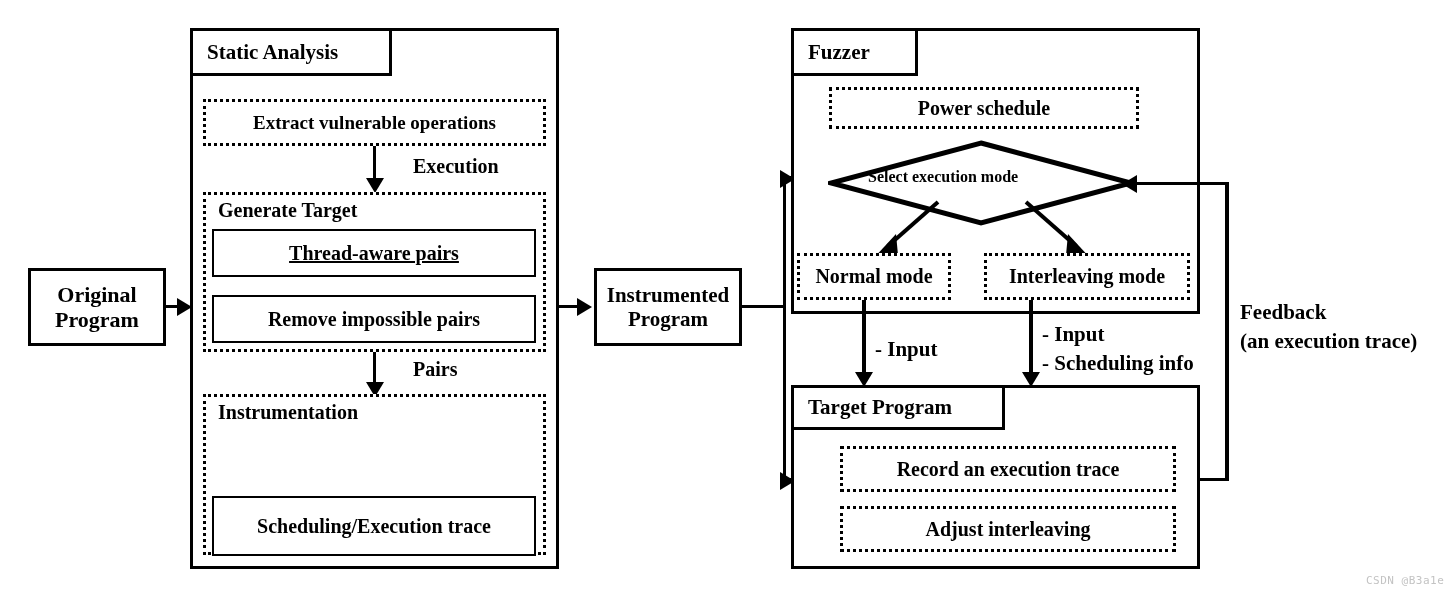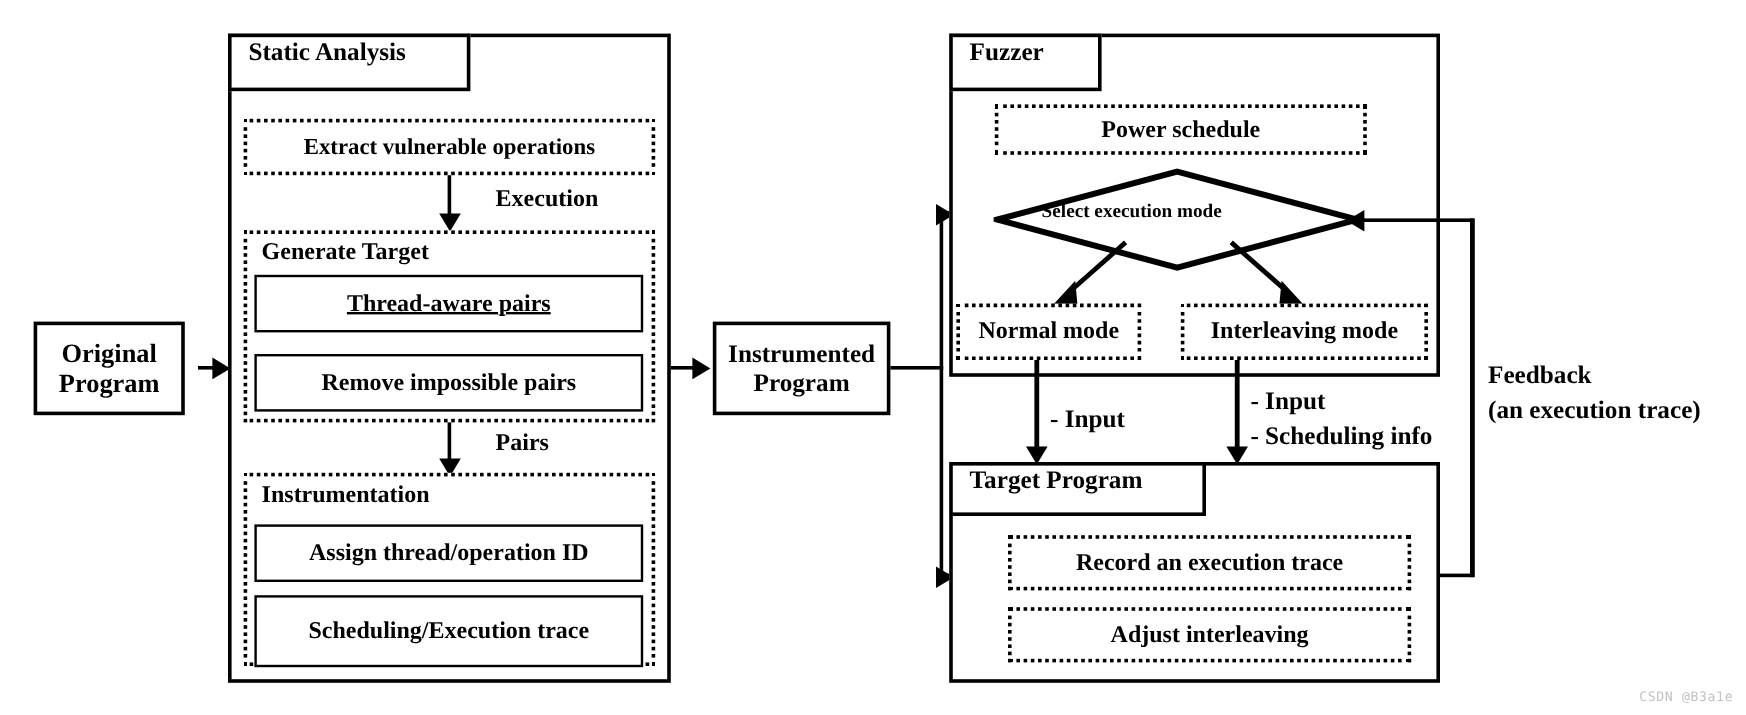--- a/index.html
+++ b/index.html
@@ -56,21 +56,21 @@
     line-height: 1.15;
   }
 
   
   .header-tab {
     position: absolute;
     border: 3px solid #000000;
     background: #ffffff;
     box-sizing: border-box;
     display: flex;
-    align-items: flex-start;
+    align-items: center;
     padding-left: 14px;
     font-weight: bold;
     color: #000000;
     z-index: 5;
     font-family: Liberation Serif, serif;
   }
 
   
   .line-h {
     position: absolute;
@@ -112,21 +112,21 @@
     color: #c3c3c3;
     letter-spacing: 0.5px;
     white-space: nowrap;
   }
 </style>
 </head>
 <body>
 
 <div id="canvas">
 
-  <div class="solid-box centered" style="left:28px; top:268px; width:126px; height:78px; font-size:22px; flex-direction:column;">
+  <div class="solid-box centered" style="left:28px; top:268px; width:138px; height:78px; font-size:22px; flex-direction:column;">
     <div>Original</div>
     <div>Program</div>
   </div>
 
   <div class="line-h" style="left:165px; top:305px; width:18px;"></div>
   <div class="arrow arrow-right" style="left:177px; top:298px;"></div>
 
   <div class="solid-box" style="left:190px; top:28px; width:369px; height:541px;"></div>
 
   <div class="header-tab" style="left:190px; top:28px; width:202px; height:48px; font-size:21px;">
@@ -151,23 +151,20 @@
     <span>Remove impossible pairs</span>
   </div>
 
   <div class="line-v" style="left:373px; top:352px; width:3px; height:38px;"></div>
   <div class="arrow arrow-down" style="left:366px; top:382px;"></div>
   <div class="txt" style="left:413px; top:358px; font-size:20px;">Pairs</div>
 
   <div class="dotted-box" style="left:203px; top:394px; width:343px; height:161px;"></div>
   <div class="txt" style="left:218px; top:401px; font-size:20px;">Instrumentation</div>
 
-  <div class="solid-box-thin centered" style="left:212px; top:437px; width:324px; height:48px; font-size:20px;">
-    <span>Assign thread/operation ID</span>
-  </div>
   <div class="solid-box-thin centered" style="left:212px; top:496px; width:324px; height:60px; font-size:20px;">
     <span>Scheduling/Execution trace</span>
   </div>
 
   <div class="line-h" style="left:559px; top:305px; width:22px;"></div>
   <div class="arrow arrow-right" style="left:577px; top:298px;"></div>
 
   <div class="solid-box centered" style="left:594px; top:268px; width:148px; height:78px; font-size:21px; flex-direction:column;">
     <div>Instrumented</div>
     <div>Program</div>

